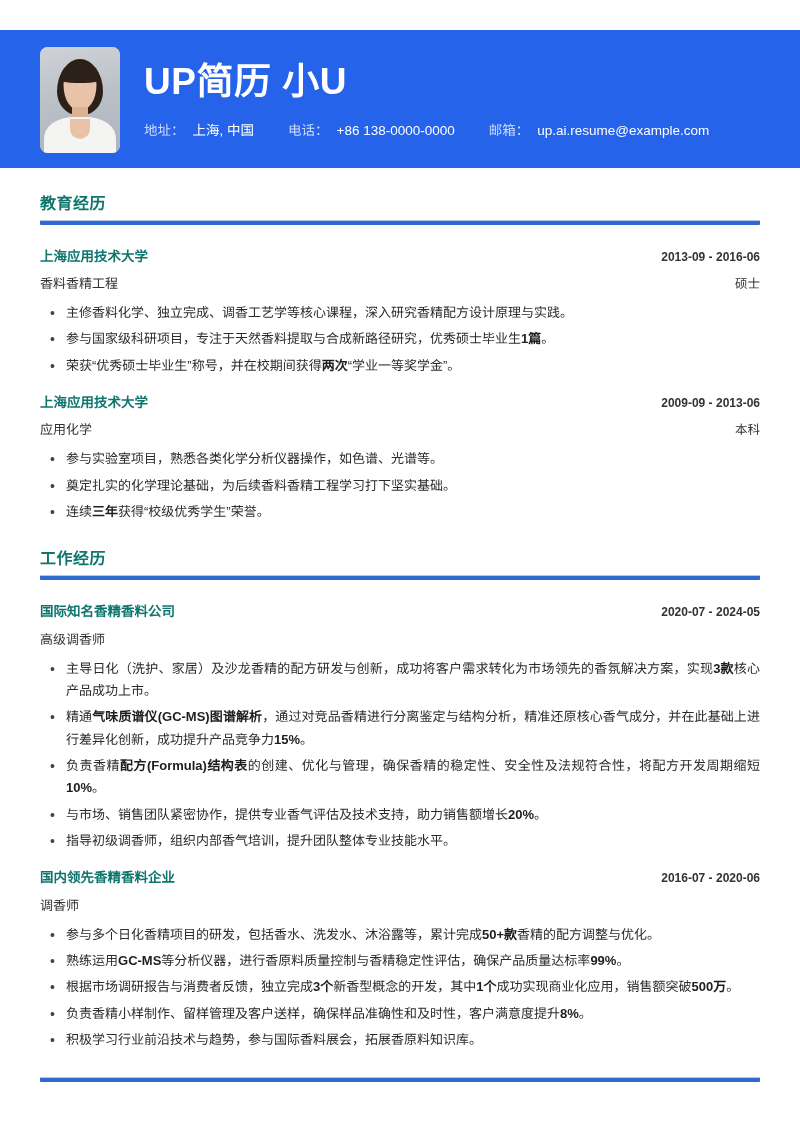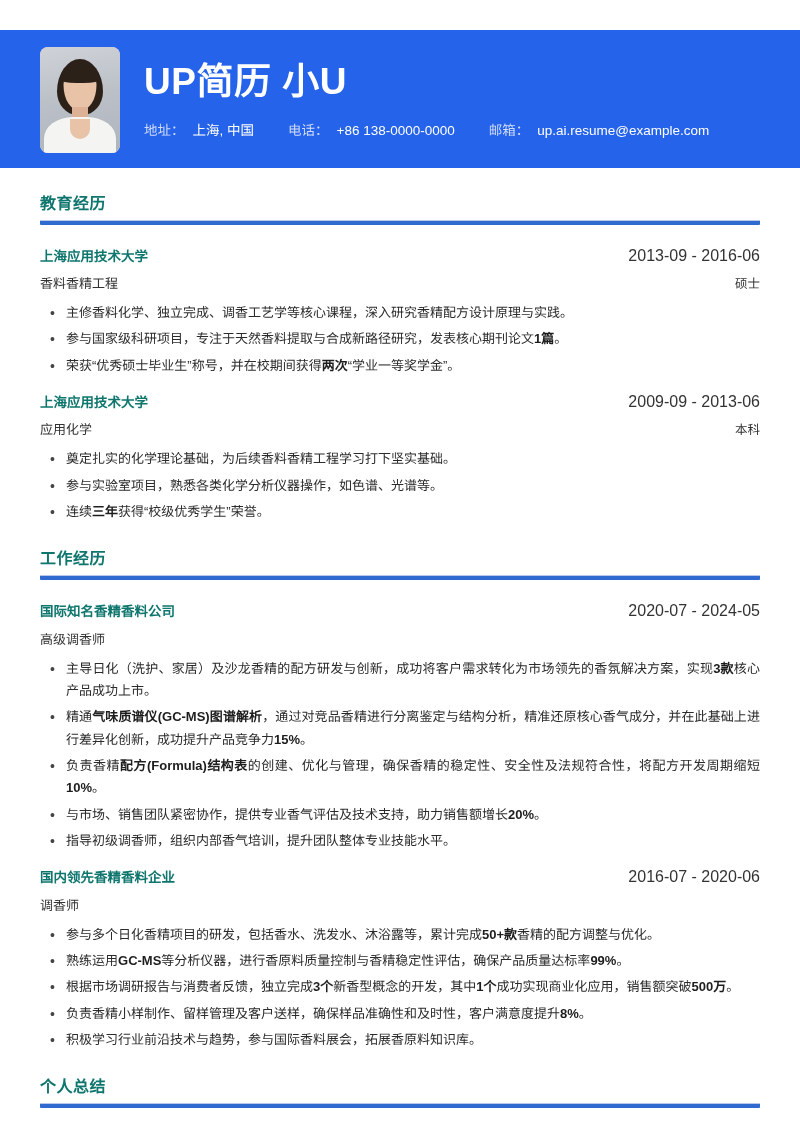--- a/index.html
+++ b/index.html
@@ -165,22 +165,22 @@
     justify-content: space-between;
     align-items: baseline;
   }
   .entry-org {
     font-size: 13.5px;
     font-weight: 700;
     color: #0f766e;
     line-height: 1.5;
   }
   .entry-date {
-    font-size: 16px;
-    font-weight: 400;
+    font-size: 12px;
+    font-weight: 700;
     color: #333333;
     text-align: right;
     white-space: nowrap;
   }
   .entry-sub {
     display: flex;
     justify-content: space-between;
     align-items: baseline;
     margin-top: 6px;
   }
@@ -267,36 +267,36 @@
             <div class="entry-top">
               <div class="entry-org">上海应用技术大学</div>
               <div class="entry-date">2013-09 - 2016-06</div>
             </div>
             <div class="entry-sub">
               <div class="entry-role">香料香精工程</div>
               <div class="entry-degree">硕士</div>
             </div>
             <ul class="bullets">
               <li><span>主修香料化学、独立完成、调香工艺学等核心课程，深入研究香精配方设计原理与实践。</span></li>
-              <li><span>参与国家级科研项目，专注于天然香料提取与合成新路径研究，发表核心期刊论文</span><b>1篇</b><span>。</span></li>
+              <li><span>参与国家级科研项目，专注于天然香料提取与合成新路径研究，优秀硕士毕业生</span><b>1篇</b><span>。</span></li>
               <li><span>荣获“优秀硕士毕业生”称号，并在校期间获得</span><b>两次</b><span>“学业一等奖学金”。</span></li>
             </ul>
           </div>
           <div class="entry">
             <div class="entry-top">
               <div class="entry-org">上海应用技术大学</div>
               <div class="entry-date">2009-09 - 2013-06</div>
             </div>
             <div class="entry-sub">
               <div class="entry-role">应用化学</div>
               <div class="entry-degree">本科</div>
             </div>
             <ul class="bullets">
+              <li><span>参与实验室项目，熟悉各类化学分析仪器操作，如色谱、光谱等。</span></li>
               <li><span>奠定扎实的化学理论基础，为后续香料香精工程学习打下坚实基础。</span></li>
-              <li><span>参与实验室项目，熟悉各类化学分析仪器操作，如色谱、光谱等。</span></li>
               <li><span>连续</span><b>三年</b><span>获得“校级优秀学生”荣誉。</span></li>
             </ul>
           </div>
         </div>
         <div class="section">
           <div class="section-head">
             <div class="section-title">工作经历</div>
             <div class="section-rule"></div>
           </div>
           <div class="entry">
@@ -329,20 +329,19 @@
               <li><span>参与多个日化香精项目的研发，包括香水、洗发水、沐浴露等，累计完成</span><b>50+款</b><span>香精的配方调整与优化。</span></li>
               <li><span>熟练运用</span><b>GC-MS</b><span>等分析仪器，进行香原料质量控制与香精稳定性评估，确保产品质量达标率</span><b>99%</b><span>。</span></li>
               <li><span>根据市场调研报告与消费者反馈，独立完成</span><b>3个</b><span>新香型概念的开发，其中</span><b>1个</b><span>成功实现商业化应用，销售额突破</span><b>500万</b><span>。</span></li>
               <li><span>负责香精小样制作、留样管理及客户送样，确保样品准确性和及时性，客户满意度提升</span><b>8%</b><span>。</span></li>
               <li><span>积极学习行业前沿技术与趋势，参与国际香料展会，拓展香原料知识库。</span></li>
             </ul>
           </div>
         </div>
         <div class="section">
           <div class="section-head">
-            <div class="section-title">个人总结</div>
             <div class="section-rule"></div>
           </div>
         </div>
       </div>
   </div>
 
 </div>
 
 </body></html>

